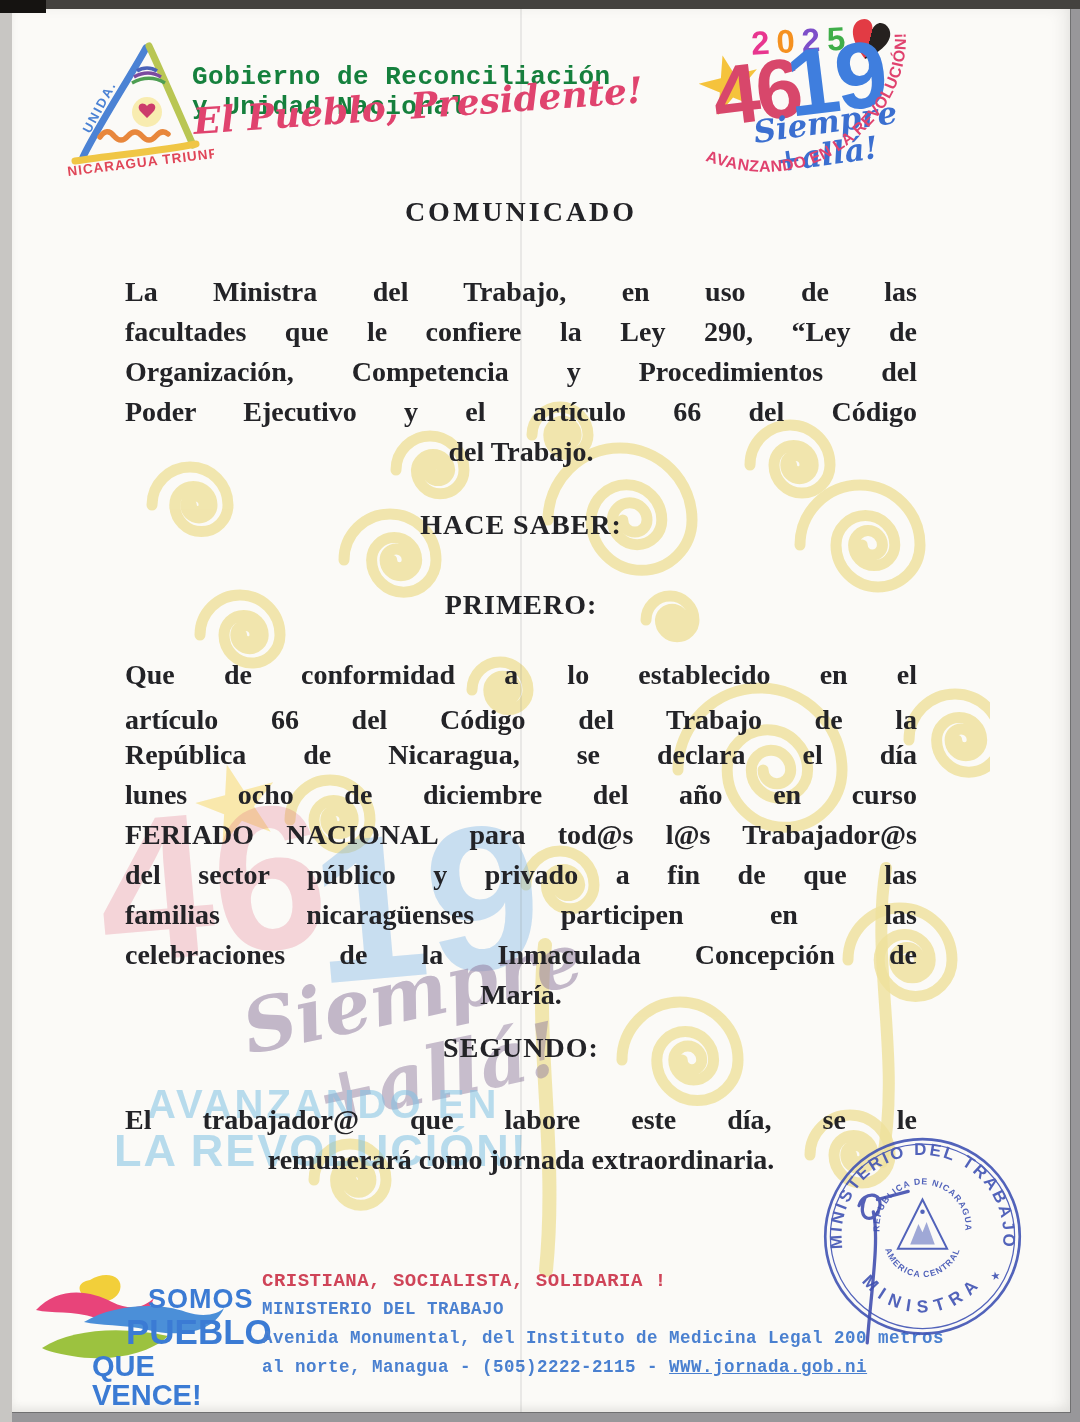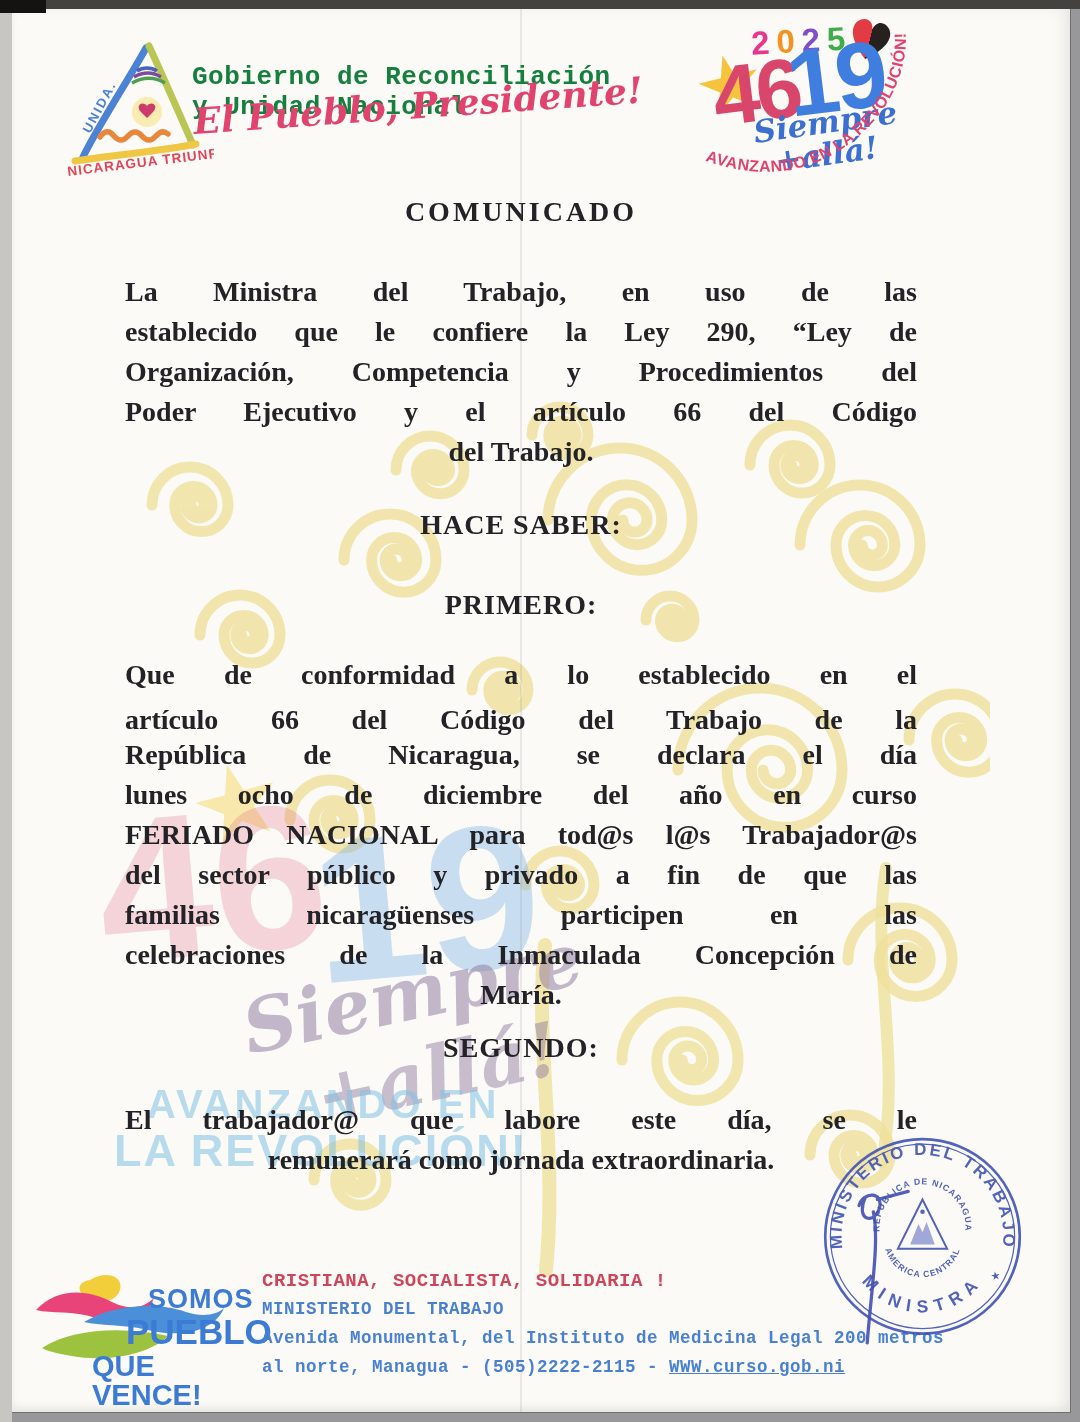--- a/index.html
+++ b/index.html
@@ -160,21 +160,21 @@
         </defs>
       <text font-family="Liberation Sans, sans-serif" font-size="16" font-weight="800" fill="#e0426e" letter-spacing="0.5">
         <textPath href="#arcP" startOffset="2">AVANZANDO EN LA REVOLUCIÓN!</textPath>
       </text>
     </svg>
   </div>
 
   <div class="doc-line doc-title mono">COMUNICADO</div>
 
   <div class="doc-line jline" style="top:264px;">La Ministra del Trabajo, en uso de las</div>
-  <div class="doc-line jline" style="top:304px;">establecido que le confiere la Ley 290, “Ley de</div>
+  <div class="doc-line jline" style="top:304px;">facultades que le confiere la Ley 290, “Ley de</div>
   <div class="doc-line jline" style="top:344px;">Organización, Competencia y Procedimientos del</div>
   <div class="doc-line jline" style="top:384px;">Poder Ejecutivo y el artículo 66 del Código</div>
   <div class="doc-line lline" style="top:424px;">del Trabajo.</div>
 
   <div class="doc-line lline label-line" style="top:497px;">HACE SABER:</div>
   <div class="doc-line lline label-line" style="top:577px;">PRIMERO:</div>
 
   <div class="doc-line jline" style="top:647px;">Que de conformidad a lo establecido en el</div>
   <div class="doc-line jline" style="top:692px;">artículo 66 del Código del Trabajo de la</div>
   <div class="doc-line jline" style="top:727px;">República de Nicaragua, se declara el día</div>
@@ -228,15 +228,15 @@
       <path d="M 14,80 C 44,60 96,58 140,68 C 120,88 76,94 44,88 C 28,85 18,83 14,80 Z" fill="#9cc23f"></path>
     </svg>
     <div class="flogo-txt fl-1">SOMOS</div>
     <div class="flogo-txt fl-2">PUEBLO</div>
     <div class="flogo-txt fl-3">QUE VENCE!</div>
   </div>
 
   <div class="footer-motto mono">CRISTIANA, SOCIALISTA, SOLIDARIA !</div>
   <div class="footer-line mono" style="top:1291px;">MINISTERIO DEL TRABAJO</div>
   <div class="footer-line mono" style="top:1320px;">Avenida Monumental, del Instituto de Medicina Legal 200 metros</div>
-  <div class="footer-line mono" style="top:1349px;"><span>al norte, Managua - (505)2222-2115 - </span><span class="footer-link">WWW.curso.gob.ni</span></div>
+  <div class="footer-line mono" style="top:1349px;"><span>al norte, Managua - (505)2222-2115 - </span><span class="footer-link">WWW.jornada.gob.ni</span></div>
 
 </div>
 
 </body></html>

